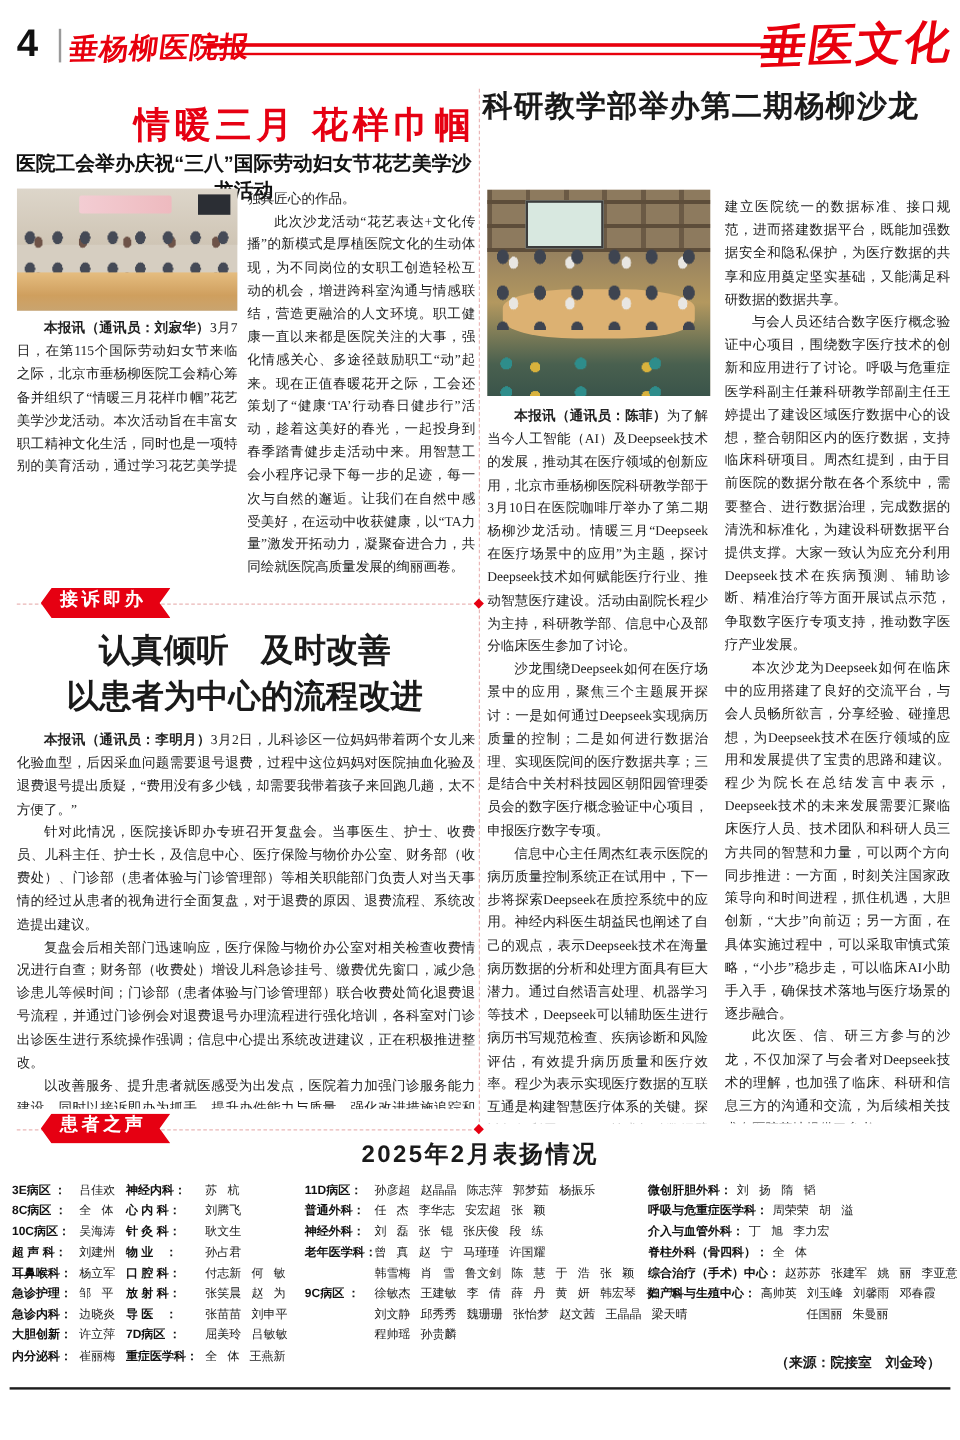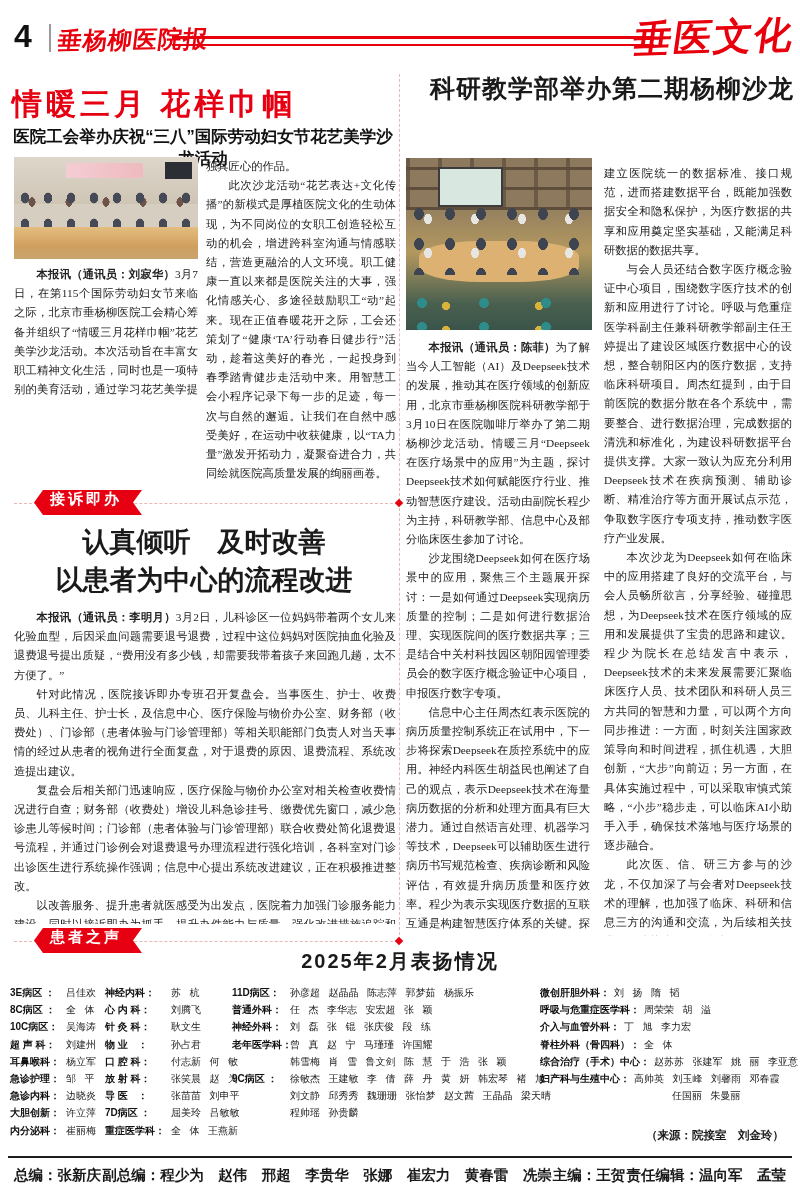--- a/index.html
+++ b/index.html
@@ -20,29 +20,29 @@
   .dash1{left:14px;top:503px;width:384px;}
   .dash2{left:14px;top:941px;width:384px;}
   .red-dot{position:absolute;width:6px;height:6px;background:#e60012;transform:rotate(45deg);}
   .dot1{left:396px;top:500px;} .dot2{left:396px;top:938px;}
   
   .banner{position:absolute;height:25px;line-height:25px;background:#e60012;color:#fff;
           font:bold 15px "Liberation Sans",sans-serif;padding:0 20px 0 16px;letter-spacing:3px;
           clip-path:polygon(9px 0,100% 0,calc(100% - 9px) 50%,100% 100%,9px 100%,0 50%);z-index:3;}
   .banner1{left:34px;top:490px;} .banner2{left:34px;top:928px;}
   
-  .a1-title{position:absolute;left:12px;top:84px;width:384px;text-align:left;
+  .a1-title{position:absolute;left:12px;top:84px;width:384px;text-align:right;
             font:bold 30px "Liberation Sans",sans-serif;color:#e60012;letter-spacing:4px;}
   .a1-sub{position:absolute;left:6px;top:126px;width:394px;text-align:center;
           font:bold 16.5px "Liberation Sans",sans-serif;color:#111;}
   .a2-line1{position:absolute;left:12px;top:524px;width:384px;text-align:center;
             font:bold 27px "Liberation Sans",sans-serif;}
   .a2-line2{position:absolute;left:12px;top:562px;width:384px;text-align:center;
             font:bold 27px "Liberation Sans",sans-serif;}
-  .a3-title{position:absolute;left:402px;top:72px;width:392px;text-align:right;
+  .a3-title{position:absolute;left:402px;top:72px;width:392px;text-align:left;
             font:bold 25px "Liberation Sans",sans-serif;letter-spacing:1px;}
   .a3-sub{position:absolute;left:402px;top:112px;width:392px;text-align:center;
           font:bold 18px "Liberation Sans",sans-serif;}
   
   .body{font-size:11.3px;line-height:19.2px;text-align:justify;color:#222;}
   .body p{margin:0;text-indent:2em;}
   .body p.noindent{text-indent:0;}
   .lead{font-family:"Liberation Sans",sans-serif;font-weight:bold;}
   .a1-col1{position:absolute;left:14px;top:157px;width:184px;height:238px;overflow:hidden;}
   .a1-col2{position:absolute;left:206px;top:157px;width:190px;height:333px;overflow:hidden;}
@@ -85,21 +85,21 @@
   
   .c-title{position:absolute;left:0;top:948px;width:800px;text-align:center;
            font:bold 20px "Liberation Sans",sans-serif;letter-spacing:2px;}
   .c-table{position:absolute;left:10px;top:984px;width:782px;height:156px;
            font-family:"Liberation Sans",sans-serif;font-size:10px;}
   .c-group{position:absolute;top:0;}
   .cg1{left:0;width:92px;}  .cg2{left:95px;width:128px;}
   .cg3{left:222px;width:305px;} .cg4{left:530px;width:252px;}
   .t-row{display:flex;line-height:17.2px;white-space:nowrap;}
   .t-dept{font-weight:bold;flex:none;color:#111;}
-  .cg1 .t-dept{width:56px;} .cg2 .t-dept{width:66px;} .cg3 .t-dept{width:58px;}
+  .cg1 .t-dept{width:56px;} .cg2 .t-dept{width:66px;} .cg3 .t-dept{width:58px;margin-left:22px;}
   .cg4 .t-dept{width:auto;margin-right:4px;}
   .t-names{font-family:"Liberation Serif",serif;word-spacing:6px;color:#222;}
   .t-row.cont{padding-left:128px;}
   .c-source{position:absolute;right:16px;top:1128px;font:bold 11.5px "Liberation Sans",sans-serif;}
   
   .f-rule{position:absolute;left:8px;top:1156px;width:784px;height:2px;background:#1d1d1d;}
   .footer{position:absolute;left:14px;top:1166px;width:772px;display:flex;justify-content:space-between;
           font:bold 14.5px "Liberation Sans",sans-serif;white-space:nowrap;}
   .footer span{word-spacing:8px;}
 </style>
@@ -325,20 +325,14 @@
         </div>
         <div class="t-row cont">
           <b class="t-dept"></b>
           <span class="t-names">任国丽 朱曼丽</span>
         </div>
       </div>
   </div>
   <div class="c-source">（来源：院接室　刘金玲）</div>
 
   <div class="f-rule"></div>
-  <div class="footer">
-    <span>总编：张新庆</span>
-    <span>副总编：程少为　赵伟　邢超　李贵华　张娜　崔宏力　黄春雷　冼崇</span>
-    <span>主编：王贺</span>
-    <span>责任编辑：温向军　孟莹</span>
-  </div>
 
 </div>
 
 </body></html>

